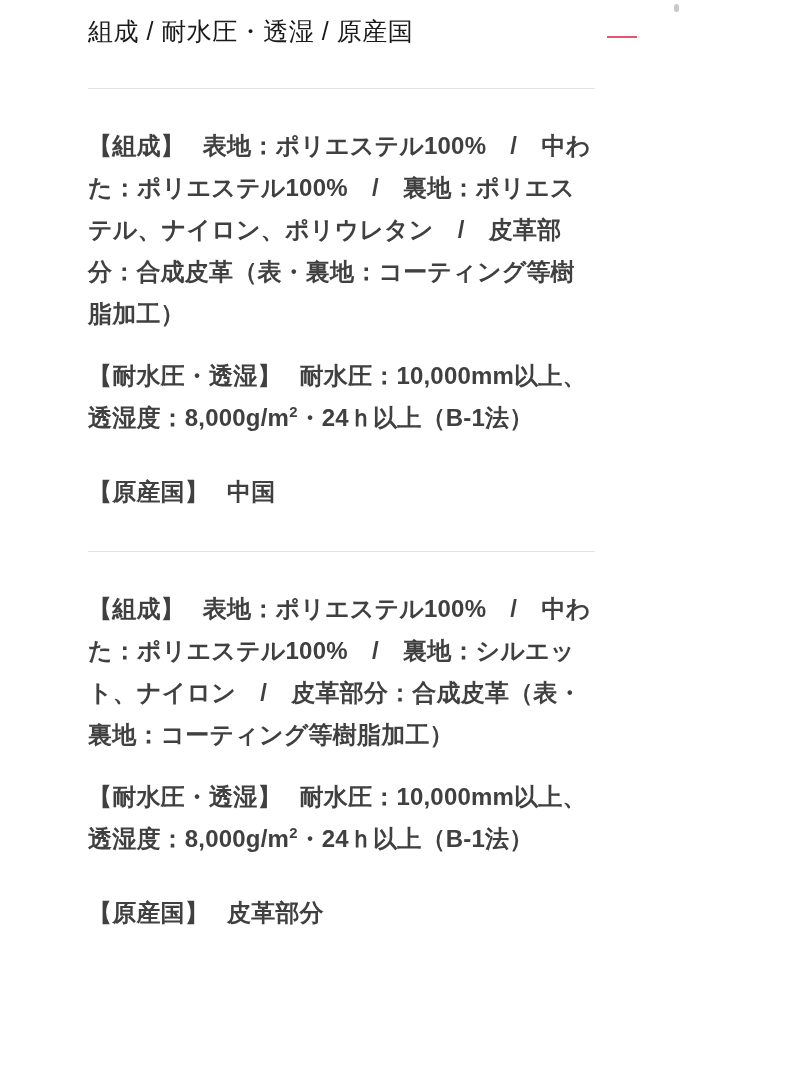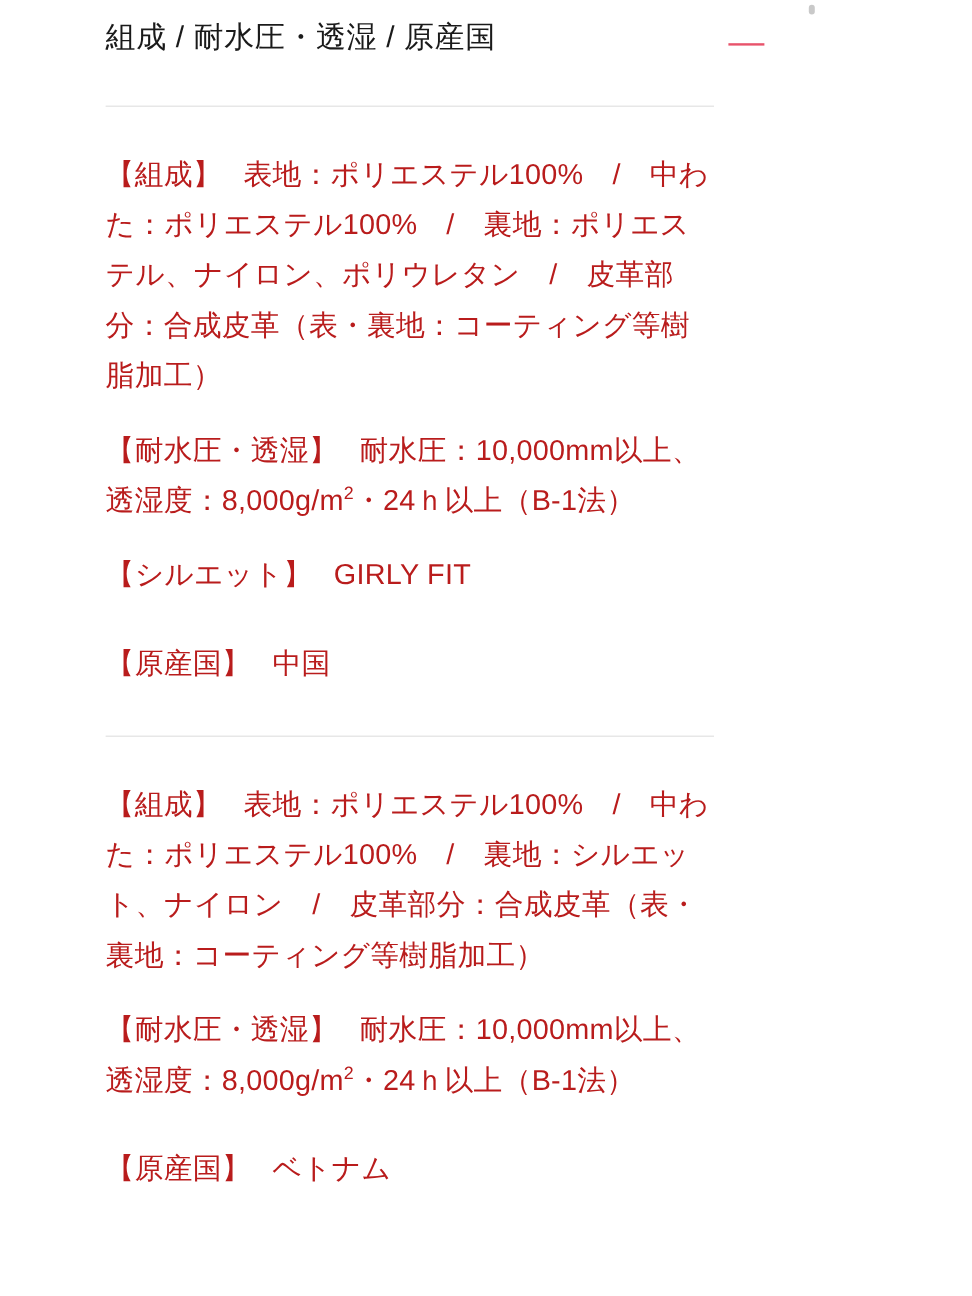--- a/index.html
+++ b/index.html
@@ -77,24 +77,25 @@
   .spec-block.first {
     padding-top: 36px;
   }
   .spec-block.second {
     padding-top: 36px;
   }
   .spec-para {
     font-size: 24px;
     line-height: 42px;
     letter-spacing: 0.2px;
-    color: #b91c1c;
+    color: #404040;
     margin: 0 0 20px 0;
     max-width: 600px;
     word-break: break-all;
+    font-weight: bold;
   }
   .spec-para:last-child {
     margin-bottom: 0;
     margin-top: 32px;
   }
   .spec-para .lbl {
     white-space: nowrap;
   }
   .spec-para .gap {
     display: inline-block;
@@ -138,35 +139,32 @@
   <div class="divider"></div>
 
   <div class="spec-block first">
     <p class="spec-para">
       <span class="lbl">【組成】</span><span class="gap"></span><span>表地：ポリエステル100%　/　中わた：ポリエステル100%　/　裏地：ポリエステル、ナイロン、ポリウレタン　/　皮革部分：合成皮革（表・裏地：コーティング等樹脂加工）</span>
     </p>
     <p class="spec-para">
       <span class="lbl">【耐水圧・透湿】</span><span class="gap"></span><span>耐水圧：10,000mm以上、透湿度：8,000g/m</span><sup class="sup">2</sup><span>・24ｈ以上（B-1法）</span>
     </p>
     <p class="spec-para">
-      <span class="lbl">【シルエット】</span><span class="gap"></span><span>GIRLY FIT</span>
-    </p>
-    <p class="spec-para">
       <span class="lbl">【原産国】</span><span class="gap"></span><span>中国</span>
     </p>
   </div>
 
   <div class="block-gap"></div>
   <div class="divider wide"></div>
 
   <div class="spec-block second">
     <p class="spec-para">
       <span class="lbl">【組成】</span><span class="gap"></span><span>表地：ポリエステル100%　/　中わた：ポリエステル100%　/　裏地：シルエット、ナイロン　/　皮革部分：合成皮革（表・裏地：コーティング等樹脂加工）</span>
     </p>
     <p class="spec-para">
       <span class="lbl">【耐水圧・透湿】</span><span class="gap"></span><span>耐水圧：10,000mm以上、透湿度：8,000g/m</span><sup class="sup">2</sup><span>・24ｈ以上（B-1法）</span>
     </p>
     <p class="spec-para">
-      <span class="lbl">【原産国】</span><span class="gap"></span><span>ベトナム</span>
+      <span class="lbl">【原産国】</span><span class="gap"></span><span>皮革部分</span>
     </p>
   </div>
 
 </div>
 
 </body></html>

